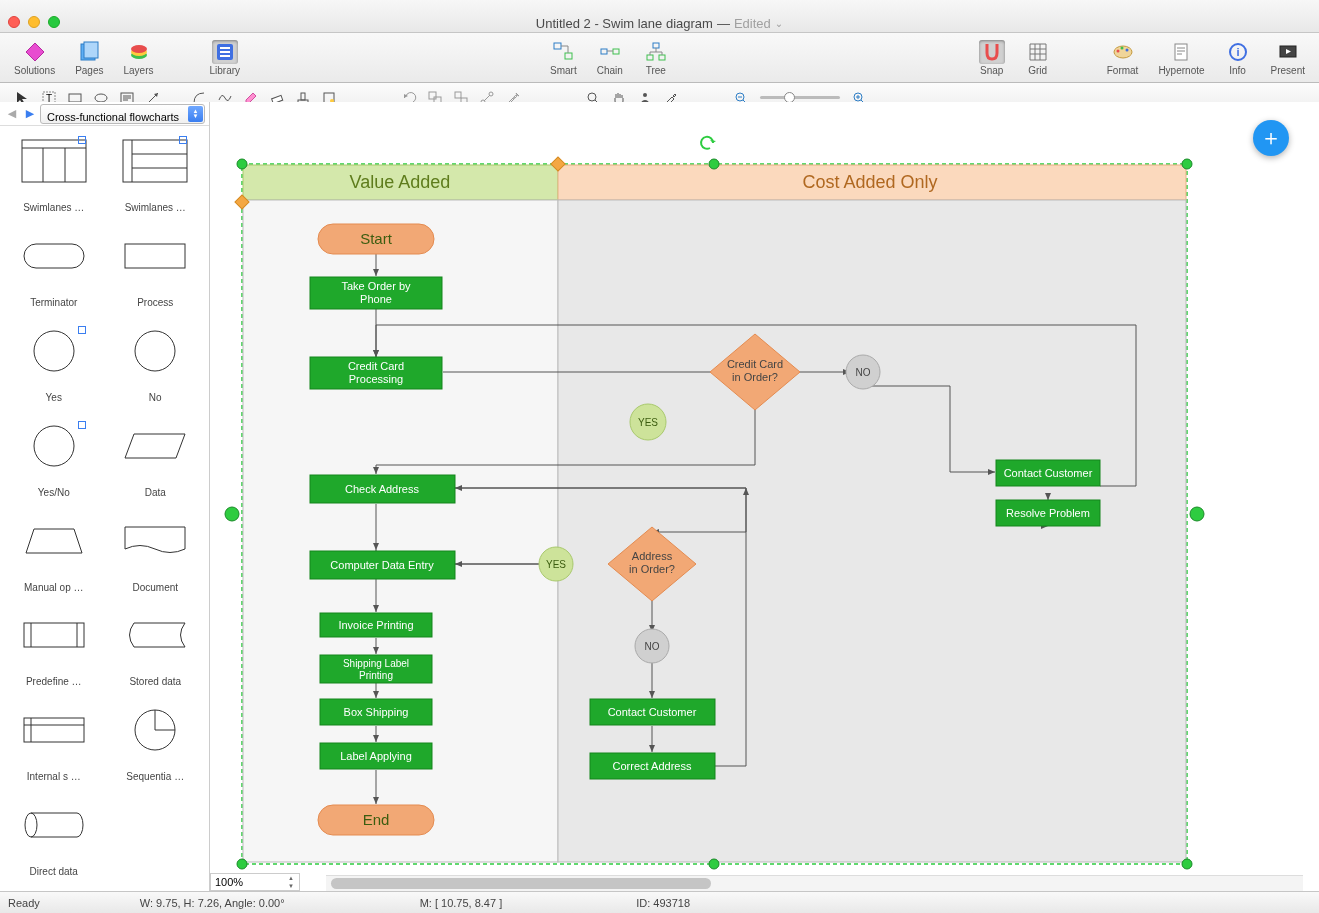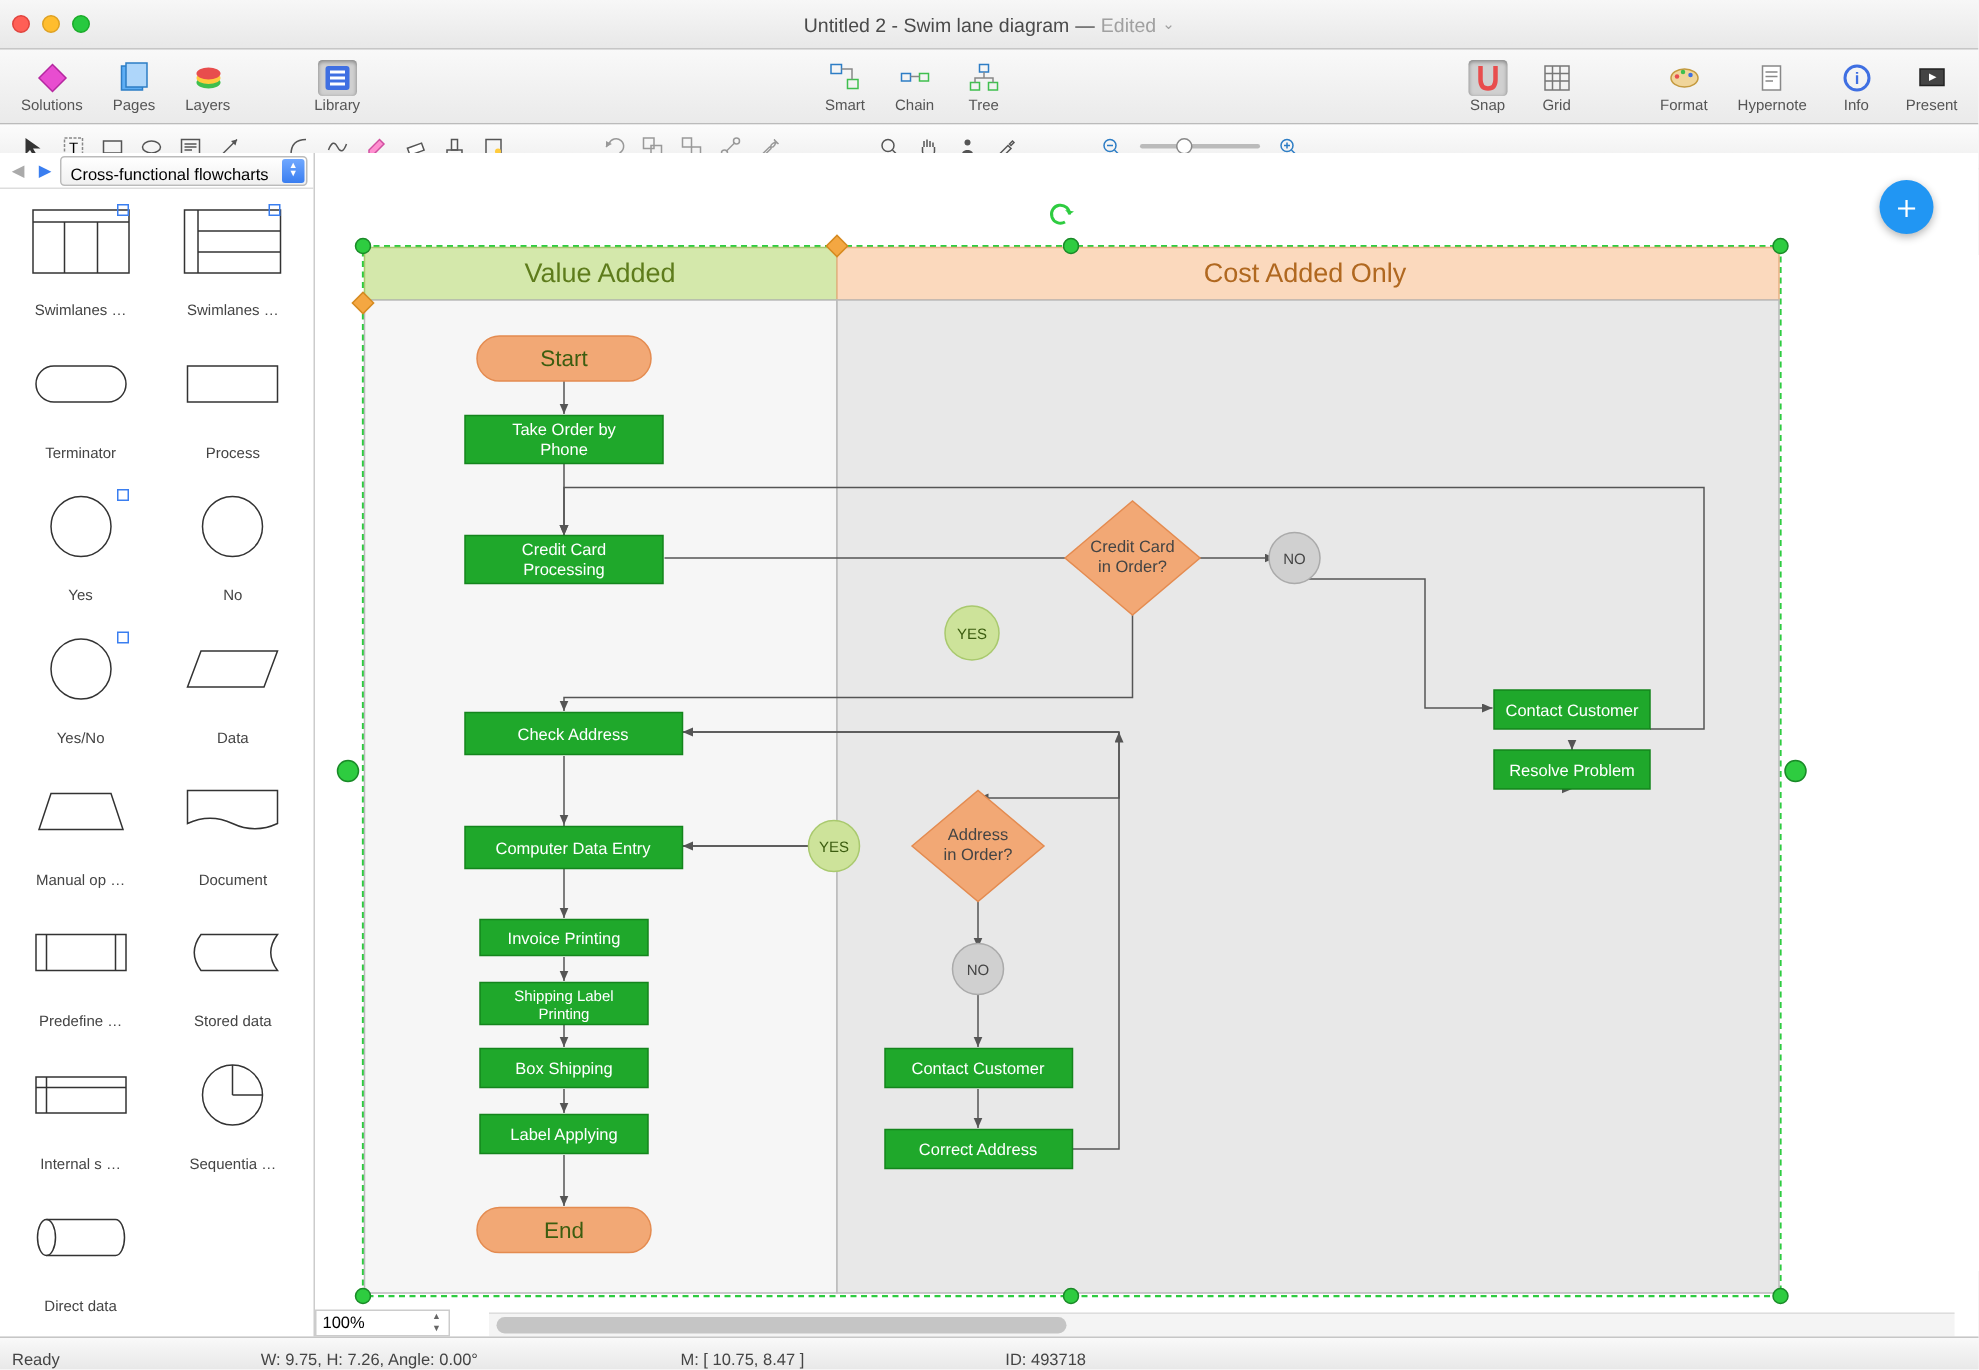--- a/index.html
+++ b/index.html
@@ -1,17 +1,17 @@
 <!DOCTYPE html>
 <html><head>
 <meta charset="utf-8">
 <style>
 *{margin:0;padding:0;box-sizing:border-box;font-family:-apple-system,Helvetica,Arial,sans-serif;-webkit-font-smoothing:antialiased}
 body{background:#ececec;width:1319px;height:913px;overflow:hidden;position:relative}
-.titlebar{height:22px;background:linear-gradient(#f7f7f7,#e8e8e8);border-bottom:1px solid #c6c6c6;display:flex;align-items:center;padding:16px 8px;position:relative}
+.titlebar{height:22px;background:linear-gradient(#f7f7f7,#e8e8e8);border-bottom:1px solid #c6c6c6;display:flex;align-items:flex-start;padding:16px 8px;position:relative}
 .traffic{display:flex;gap:8px}
 .traffic span{width:12px;height:12px;border-radius:50%}
 .tl-r{background:#ff5f56;border:1px solid #e0443e}
 .tl-y{background:#ffbd2e;border:1px solid #dea123}
 .tl-g{background:#27c93f;border:1px solid #1aab29}
 .title{position:absolute;left:50%;transform:translateX(-50%);font-size:13px;color:#4a4a4a;display:flex;align-items:center;gap:4px}
 .title .edited{color:#a0a0a0}
 .title .chev{color:#a0a0a0;font-size:10px}
 .toolbar{height:50px;background:linear-gradient(#f9f9f9,#eaeaea);border-bottom:1px solid #bbb;display:flex;align-items:center;padding:0 10px;gap:4px}
 .tbgroup{display:flex;gap:12px;align-items:flex-start}
@@ -29,21 +29,21 @@
 .libsel .dd{position:absolute;right:1px;top:1px;bottom:1px;width:15px;background:linear-gradient(#70a8ff,#3a7ef0);border-radius:2px;display:flex;flex-direction:column;align-items:center;justify-content:center;font-size:6px;color:#fff;line-height:5px}
 .shapes{flex:1;overflow-y:auto;padding:6px;display:grid;grid-template-columns:1fr 1fr;gap:6px}
 .shape{display:flex;flex-direction:column;align-items:center;gap:16px;padding:4px;cursor:pointer}
 .shape .sh{width:72px;height:50px;display:flex;align-items:center;justify-content:center;position:relative}
 .shape .lbl{font-size:10px;color:#444;text-align:center;white-space:nowrap;overflow:hidden;text-overflow:ellipsis;width:80px}
 .pin{position:absolute;top:0;right:4px;width:8px;height:8px;border:1px solid #3a7ef0}
 .canvas-area{position:absolute;left:210px;right:0;top:102px;bottom:22px;background:#fff}
 .canvas{position:relative;width:100%;height:100%;overflow:auto}
 .svgc{position:absolute;left:0;top:0}
 .plusfab{position:absolute;right:30px;top:18px;width:36px;height:36px;border-radius:50%;background:#2196f3;color:#fff;display:flex;align-items:center;justify-content:center;font-size:22px;box-shadow:0 2px 6px rgba(0,0,0,.3);cursor:pointer}
-.statusbar{position:absolute;left:0;right:0;bottom:0;height:22px;background:linear-gradient(#f9f9f9,#e8e8e8);border-top:1px solid #c6c6c6;display:flex;align-items:flex-end;font-size:11px;color:#444;padding:0 8px;gap:18px}
+.statusbar{position:absolute;left:0;right:0;bottom:0;height:22px;background:linear-gradient(#f9f9f9,#e8e8e8);border-top:1px solid #c6c6c6;display:flex;align-items:center;font-size:11px;color:#444;padding:0 8px;gap:18px}
 .zoombox{position:absolute;left:210px;bottom:22px;width:90px;height:18px;background:#fff;border:1px solid #ccc;font-size:11px;display:flex;align-items:center;padding:0 4px}
 .zoombox .stp{position:absolute;right:1px;top:0;bottom:0;width:14px;display:flex;flex-direction:column}
 .zoombox .stp span{flex:1;font-size:6px;display:flex;align-items:center;justify-content:center;color:#666}
 .hscroll{position:absolute;left:326px;right:16px;bottom:22px;height:16px;background:#f4f4f4;border-top:1px solid #ddd}
 .hscroll .thumb{position:absolute;left:5px;top:2px;height:11px;width:380px;background:#c5c5c5;border-radius:6px}
 .slider-track{width:80px;height:3px;background:#bbb;border-radius:2px;position:relative;margin:0 4px}
 .slider-thumb{position:absolute;left:24px;top:-4px;width:11px;height:11px;border-radius:50%;background:#fff;border:1px solid #888}
 .sel-handle{fill:#2ecc40;stroke:#1a8a28;stroke-width:1}
 .sel-diamond{fill:#f4a742;stroke:#d68a1f}
 </style>
@@ -642,16 +642,16 @@
       <span>▲</span>
       <span>▼</span>
     </div>
 </div>
 <div class="hscroll">
     <div class="thumb"></div>
   </div>
 
 <div class="statusbar">
   <span>Ready</span>
-  <span style="margin-left:116px">W: 9.75,  H: 7.26,  Angle: 0.00°</span>
+  <span style="margin-left:82px">W: 9.75,  H: 7.26,  Angle: 0.00°</span>
   <span style="margin-left:117px">M: [ 10.75, 8.47 ]</span>
   <span style="margin-left:116px">ID: 493718</span>
 </div>
 
 </body></html>

